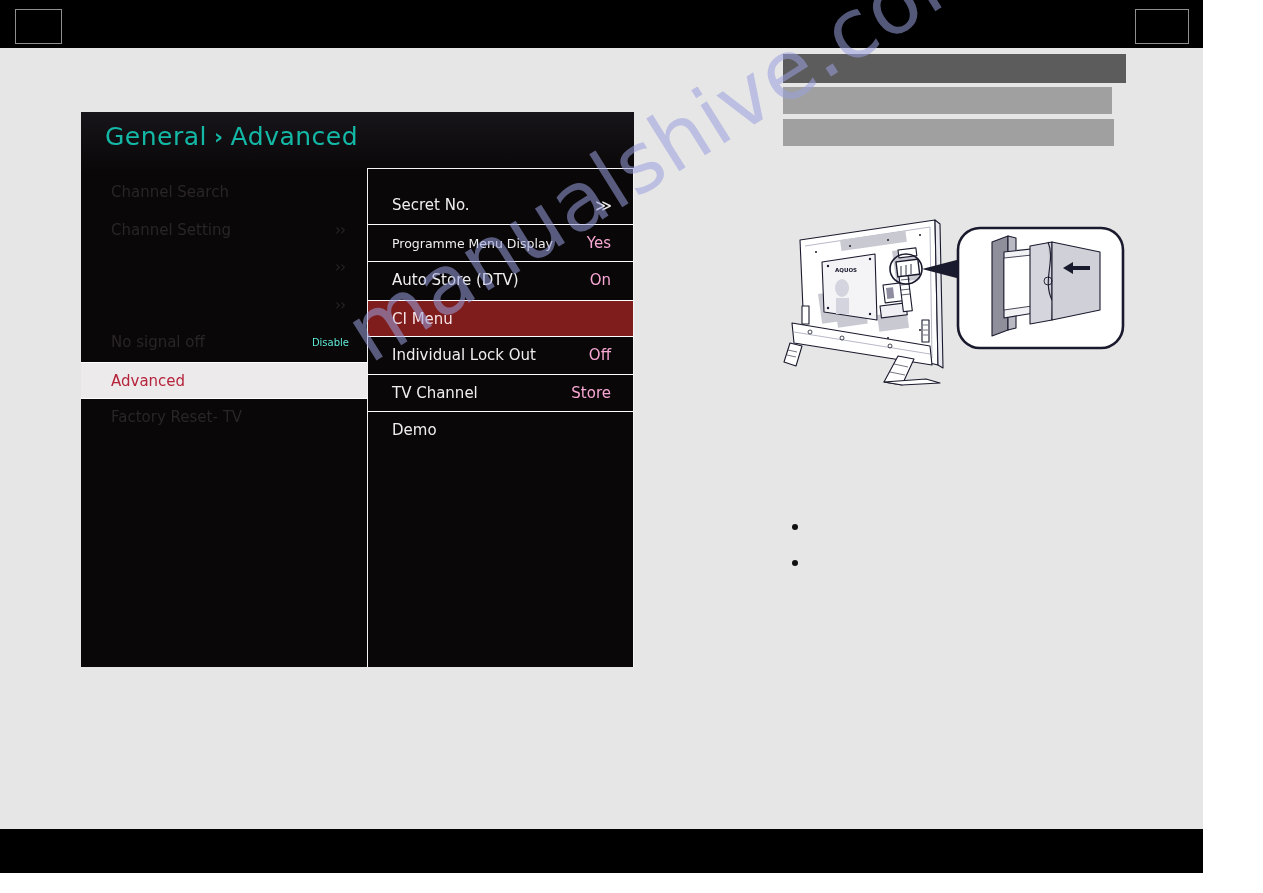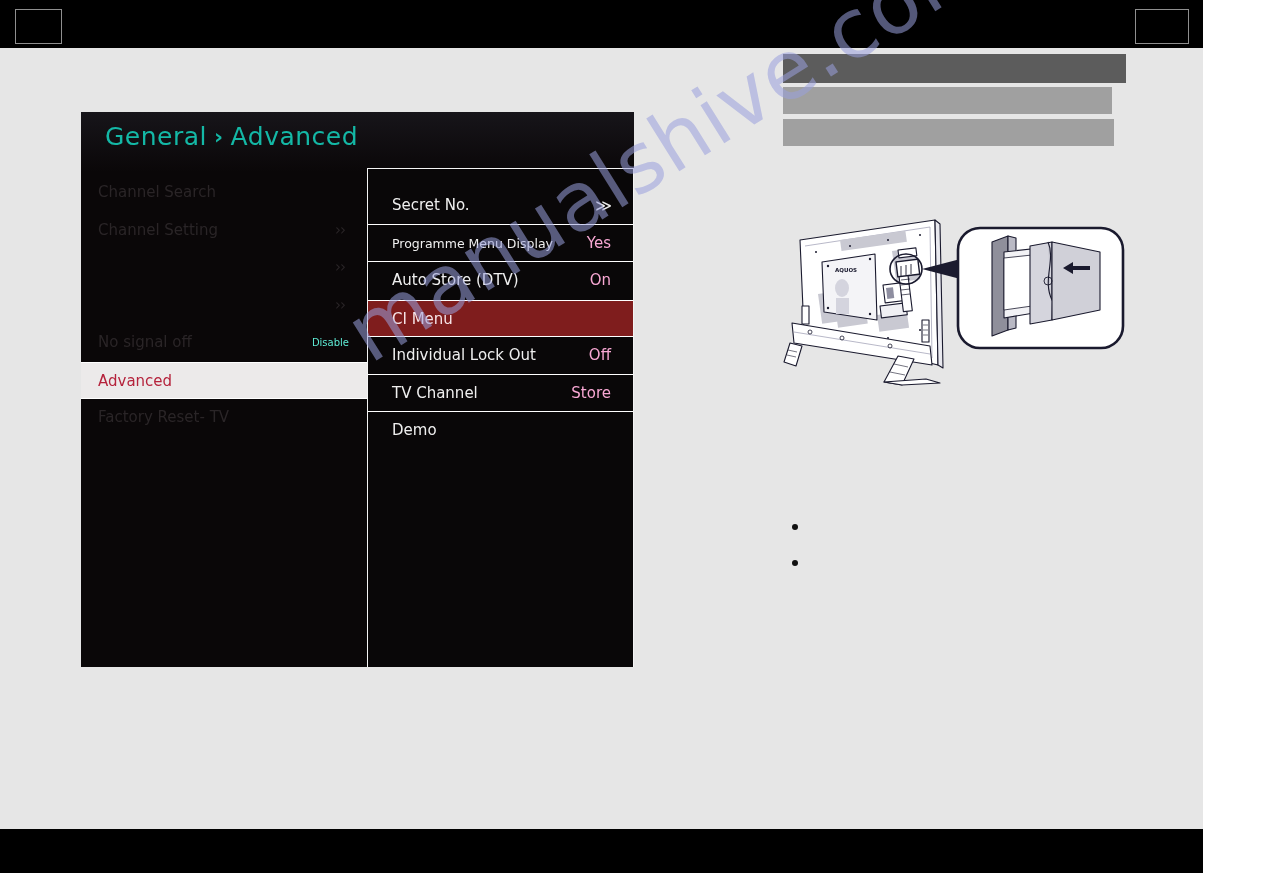--- a/index.html
+++ b/index.html
@@ -94,21 +94,21 @@
   .osd-mainlist {
     position: absolute;
     left: 0;
     top: 62px;
     width: 286px;
   }
   .mi {
     position: relative;
     height: 37.5px;
     line-height: 37.5px;
-    padding: 0 18px 0 17px;
+    padding: 0 18px 0 30px;
     font-size: 15px;
     color: #2a2527;
     white-space: nowrap;
     box-sizing: border-box;
   }
   .mi .mi-label { display: inline-block; }
   .mi .mi-value {
     position: absolute;
     right: 18px;
     top: 0;

